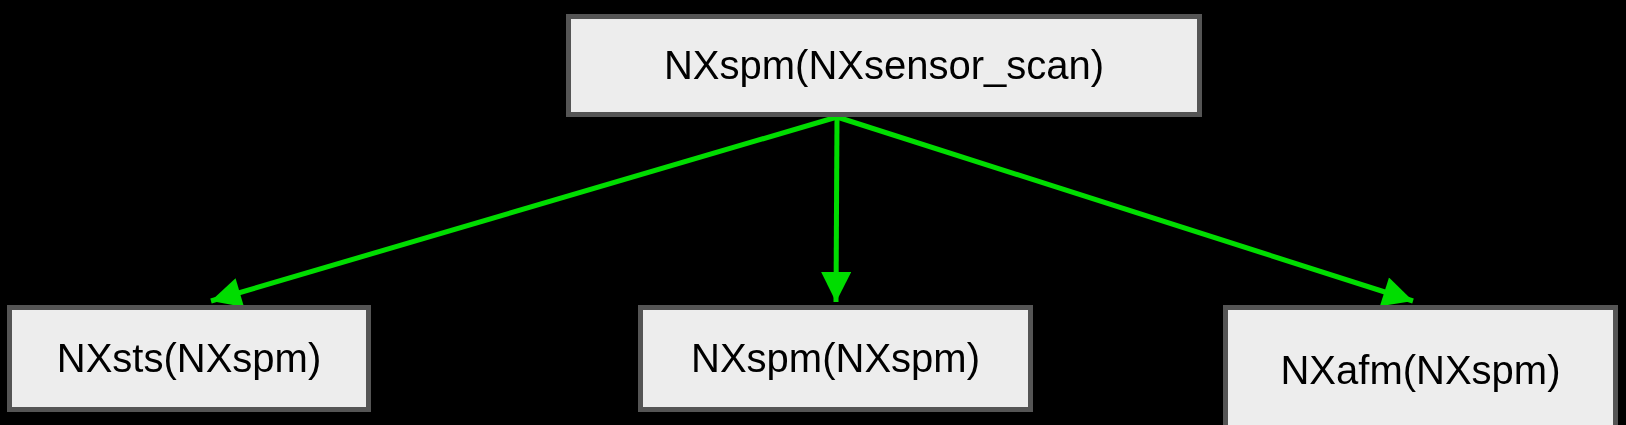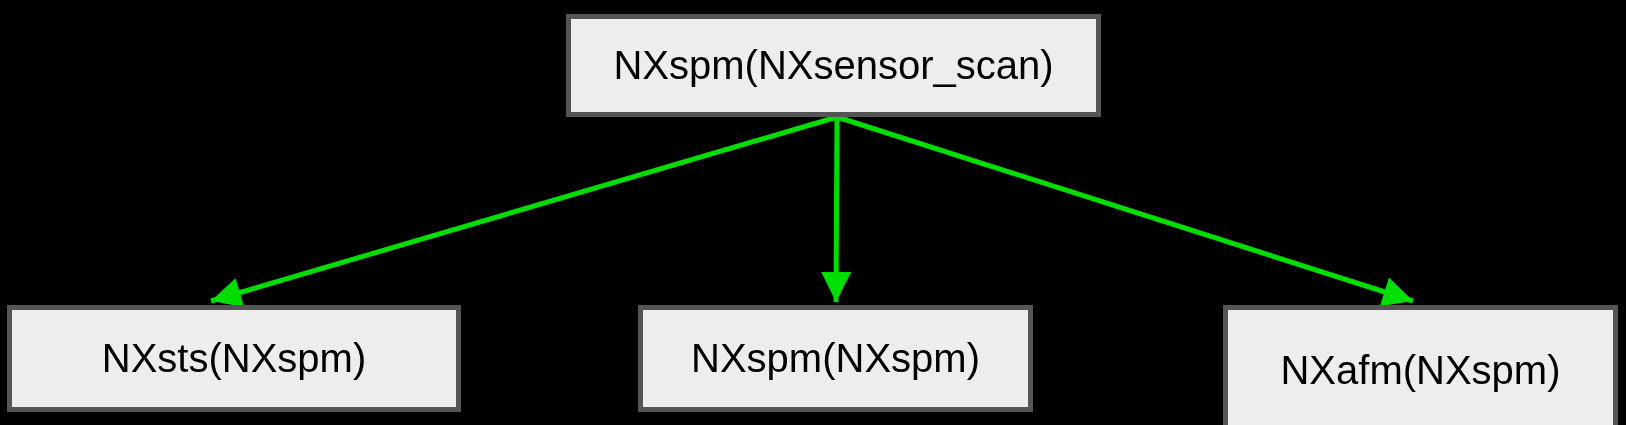--- a/index.html
+++ b/index.html
@@ -51,24 +51,24 @@
     <defs>
       <marker id="arrowhead" viewBox="0 0 10 10" refX="10" refY="5" markerWidth="7.5" markerHeight="6" orient="auto">
         <path id="arrowhead-path" d="M 0 0 L 10 5 L 0 10 z" fill="#00dd00"></path>
       </marker>
     </defs>
   <line class="edge-line" x1="837" y1="117" x2="211" y2="301" stroke="#00dd00" marker-end="url(#arrowhead)"></line>
       <line class="edge-line" x1="837" y1="117" x2="836" y2="302" stroke="#00dd00" marker-end="url(#arrowhead)"></line>
       <line class="edge-line" x1="837" y1="117" x2="1413" y2="301" stroke="#00dd00" marker-end="url(#arrowhead)"></line>
     </svg>
   <div id="nodes">
-      <div class="node" style="left: 566px; top: 14px; width: 535px; height: 103px; background: rgb(237, 237, 237); border-color: rgb(85, 85, 85);">
+      <div class="node" style="left: 566px; top: 14px; width: 636px; height: 103px; background: rgb(237, 237, 237); border-color: rgb(85, 85, 85);">
         <span style="color: rgb(0, 0, 0);">NXspm(NXsensor_scan)</span>
       </div>
-      <div class="node" style="left: 7px; top: 305px; width: 454px; height: 107px; background: rgb(237, 237, 237); border-color: rgb(85, 85, 85);">
+      <div class="node" style="left: 7px; top: 305px; width: 364px; height: 107px; background: rgb(237, 237, 237); border-color: rgb(85, 85, 85);">
         <span style="color: rgb(0, 0, 0);">NXsts(NXspm)</span>
       </div>
       <div class="node" style="left: 638px; top: 305px; width: 395px; height: 107px; background: rgb(237, 237, 237); border-color: rgb(85, 85, 85);">
         <span style="color: rgb(0, 0, 0);">NXspm(NXspm)</span>
       </div>
       <div class="node" style="left: 1223px; top: 305px; width: 395px; height: 130px; background: rgb(237, 237, 237); border-color: rgb(85, 85, 85);">
         <span style="color: rgb(0, 0, 0);">NXafm(NXspm)</span>
       </div>
     </div>
 </div>

